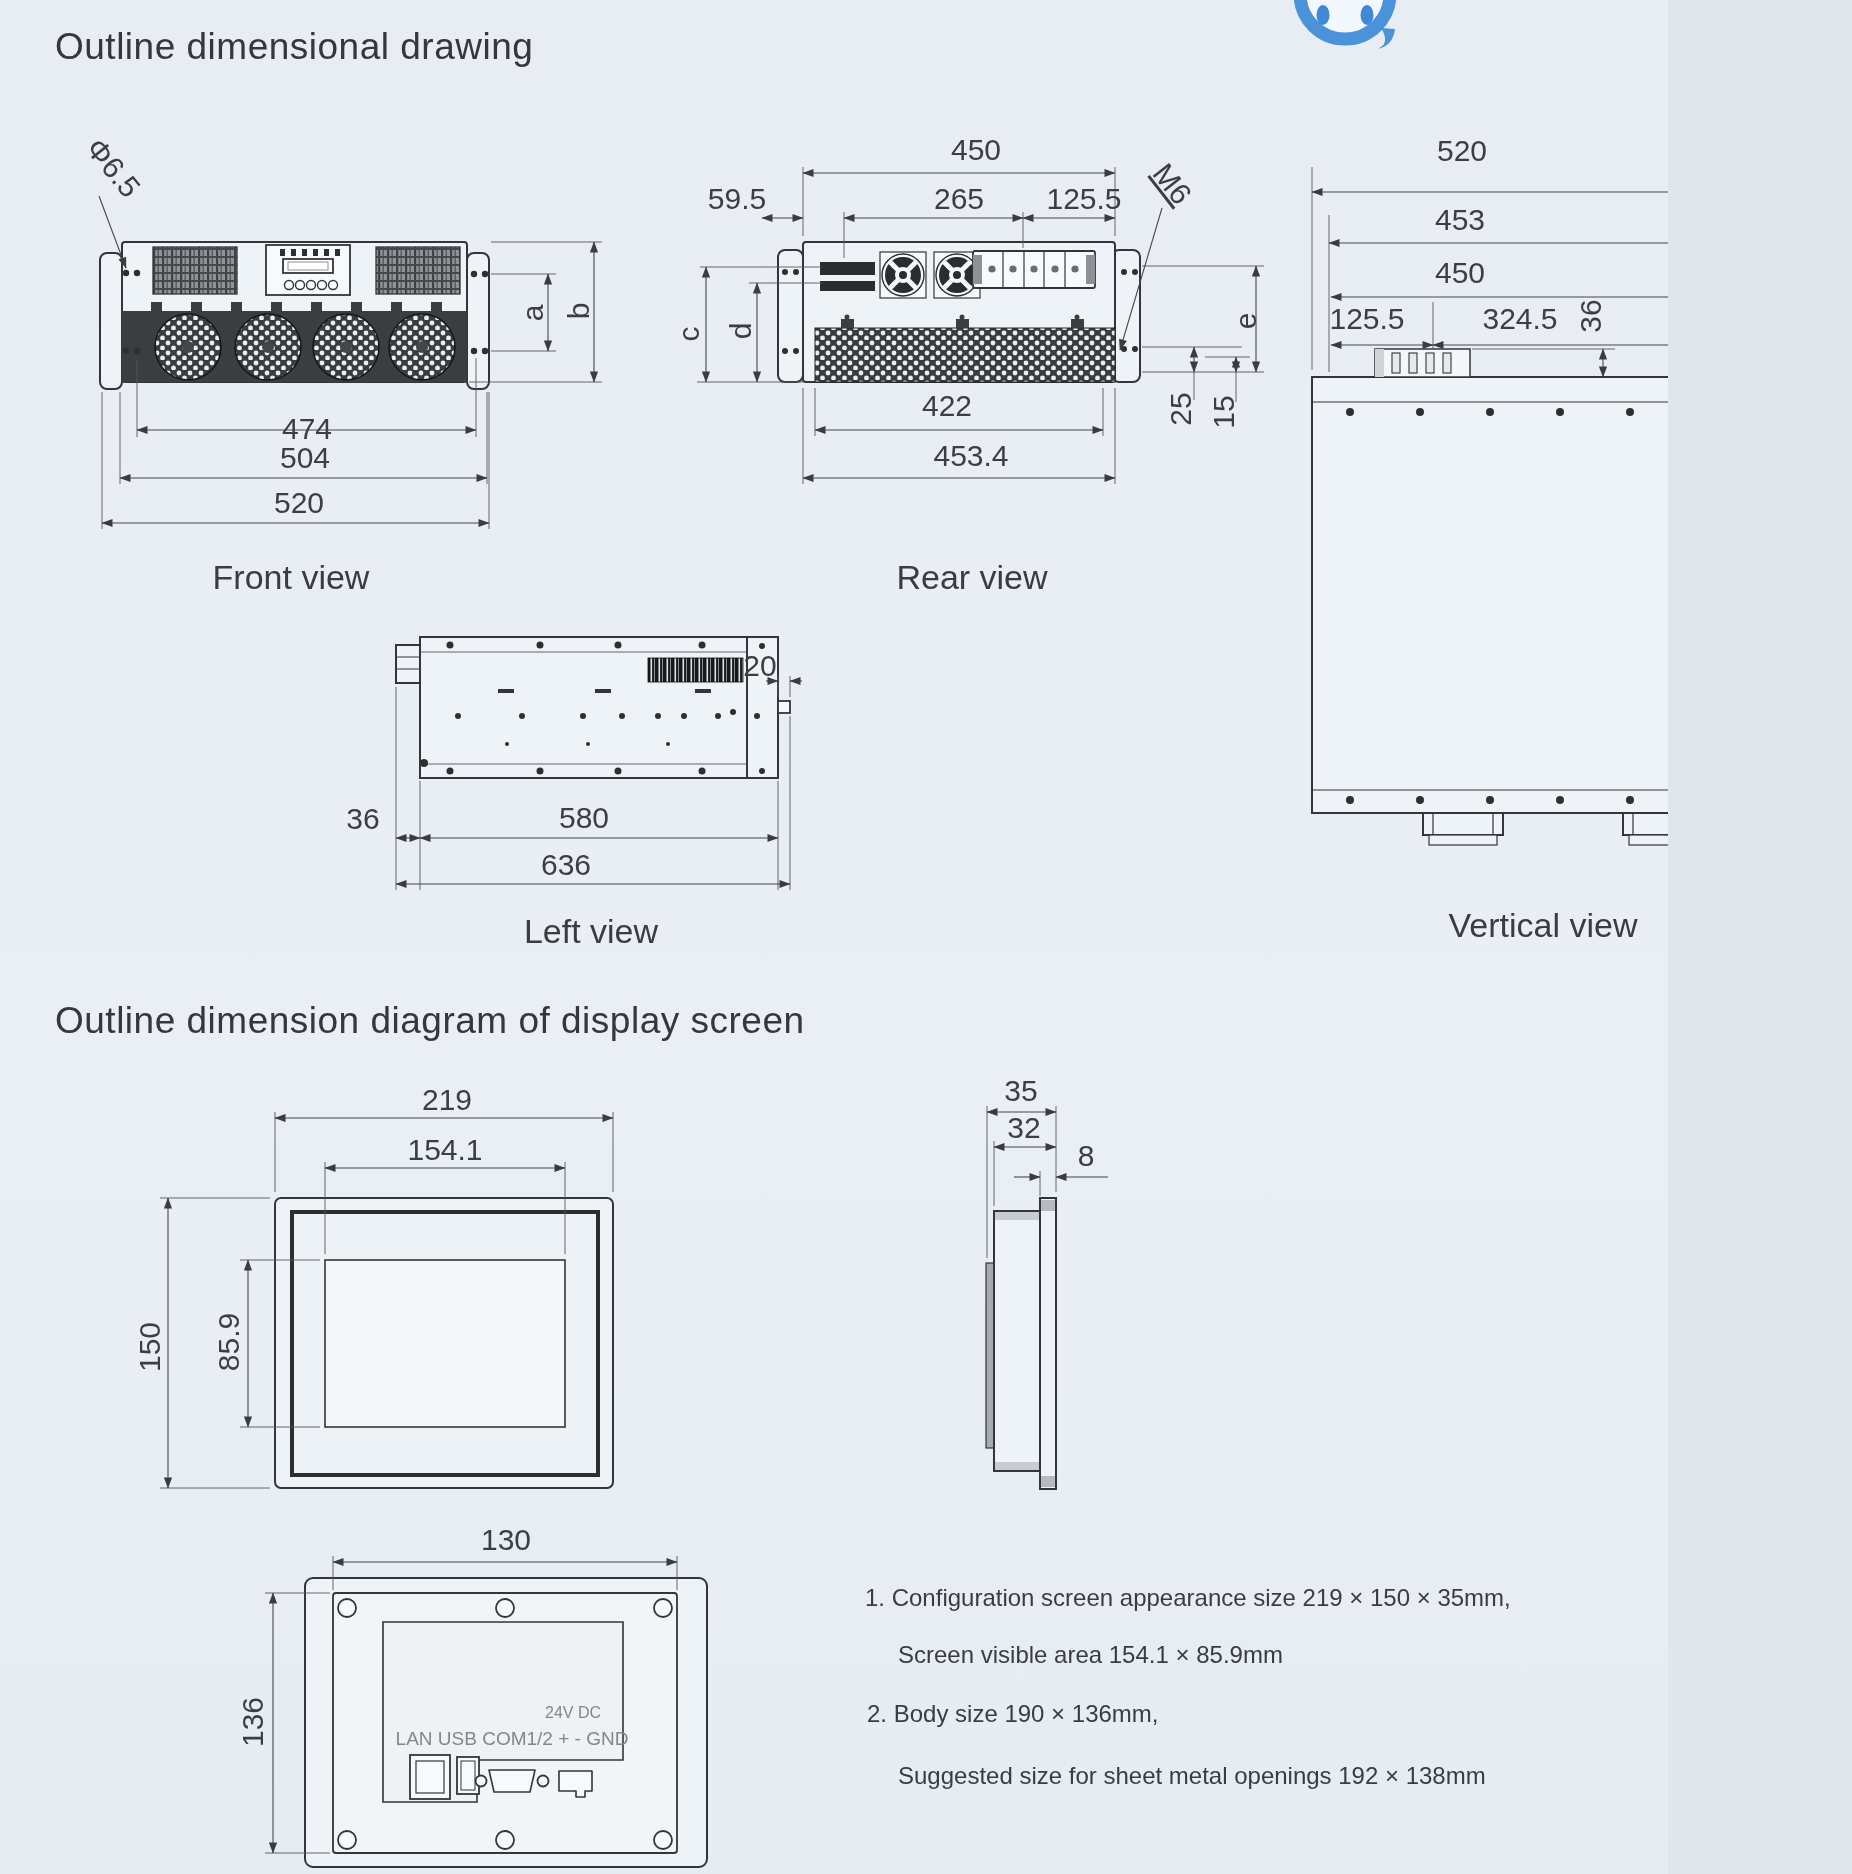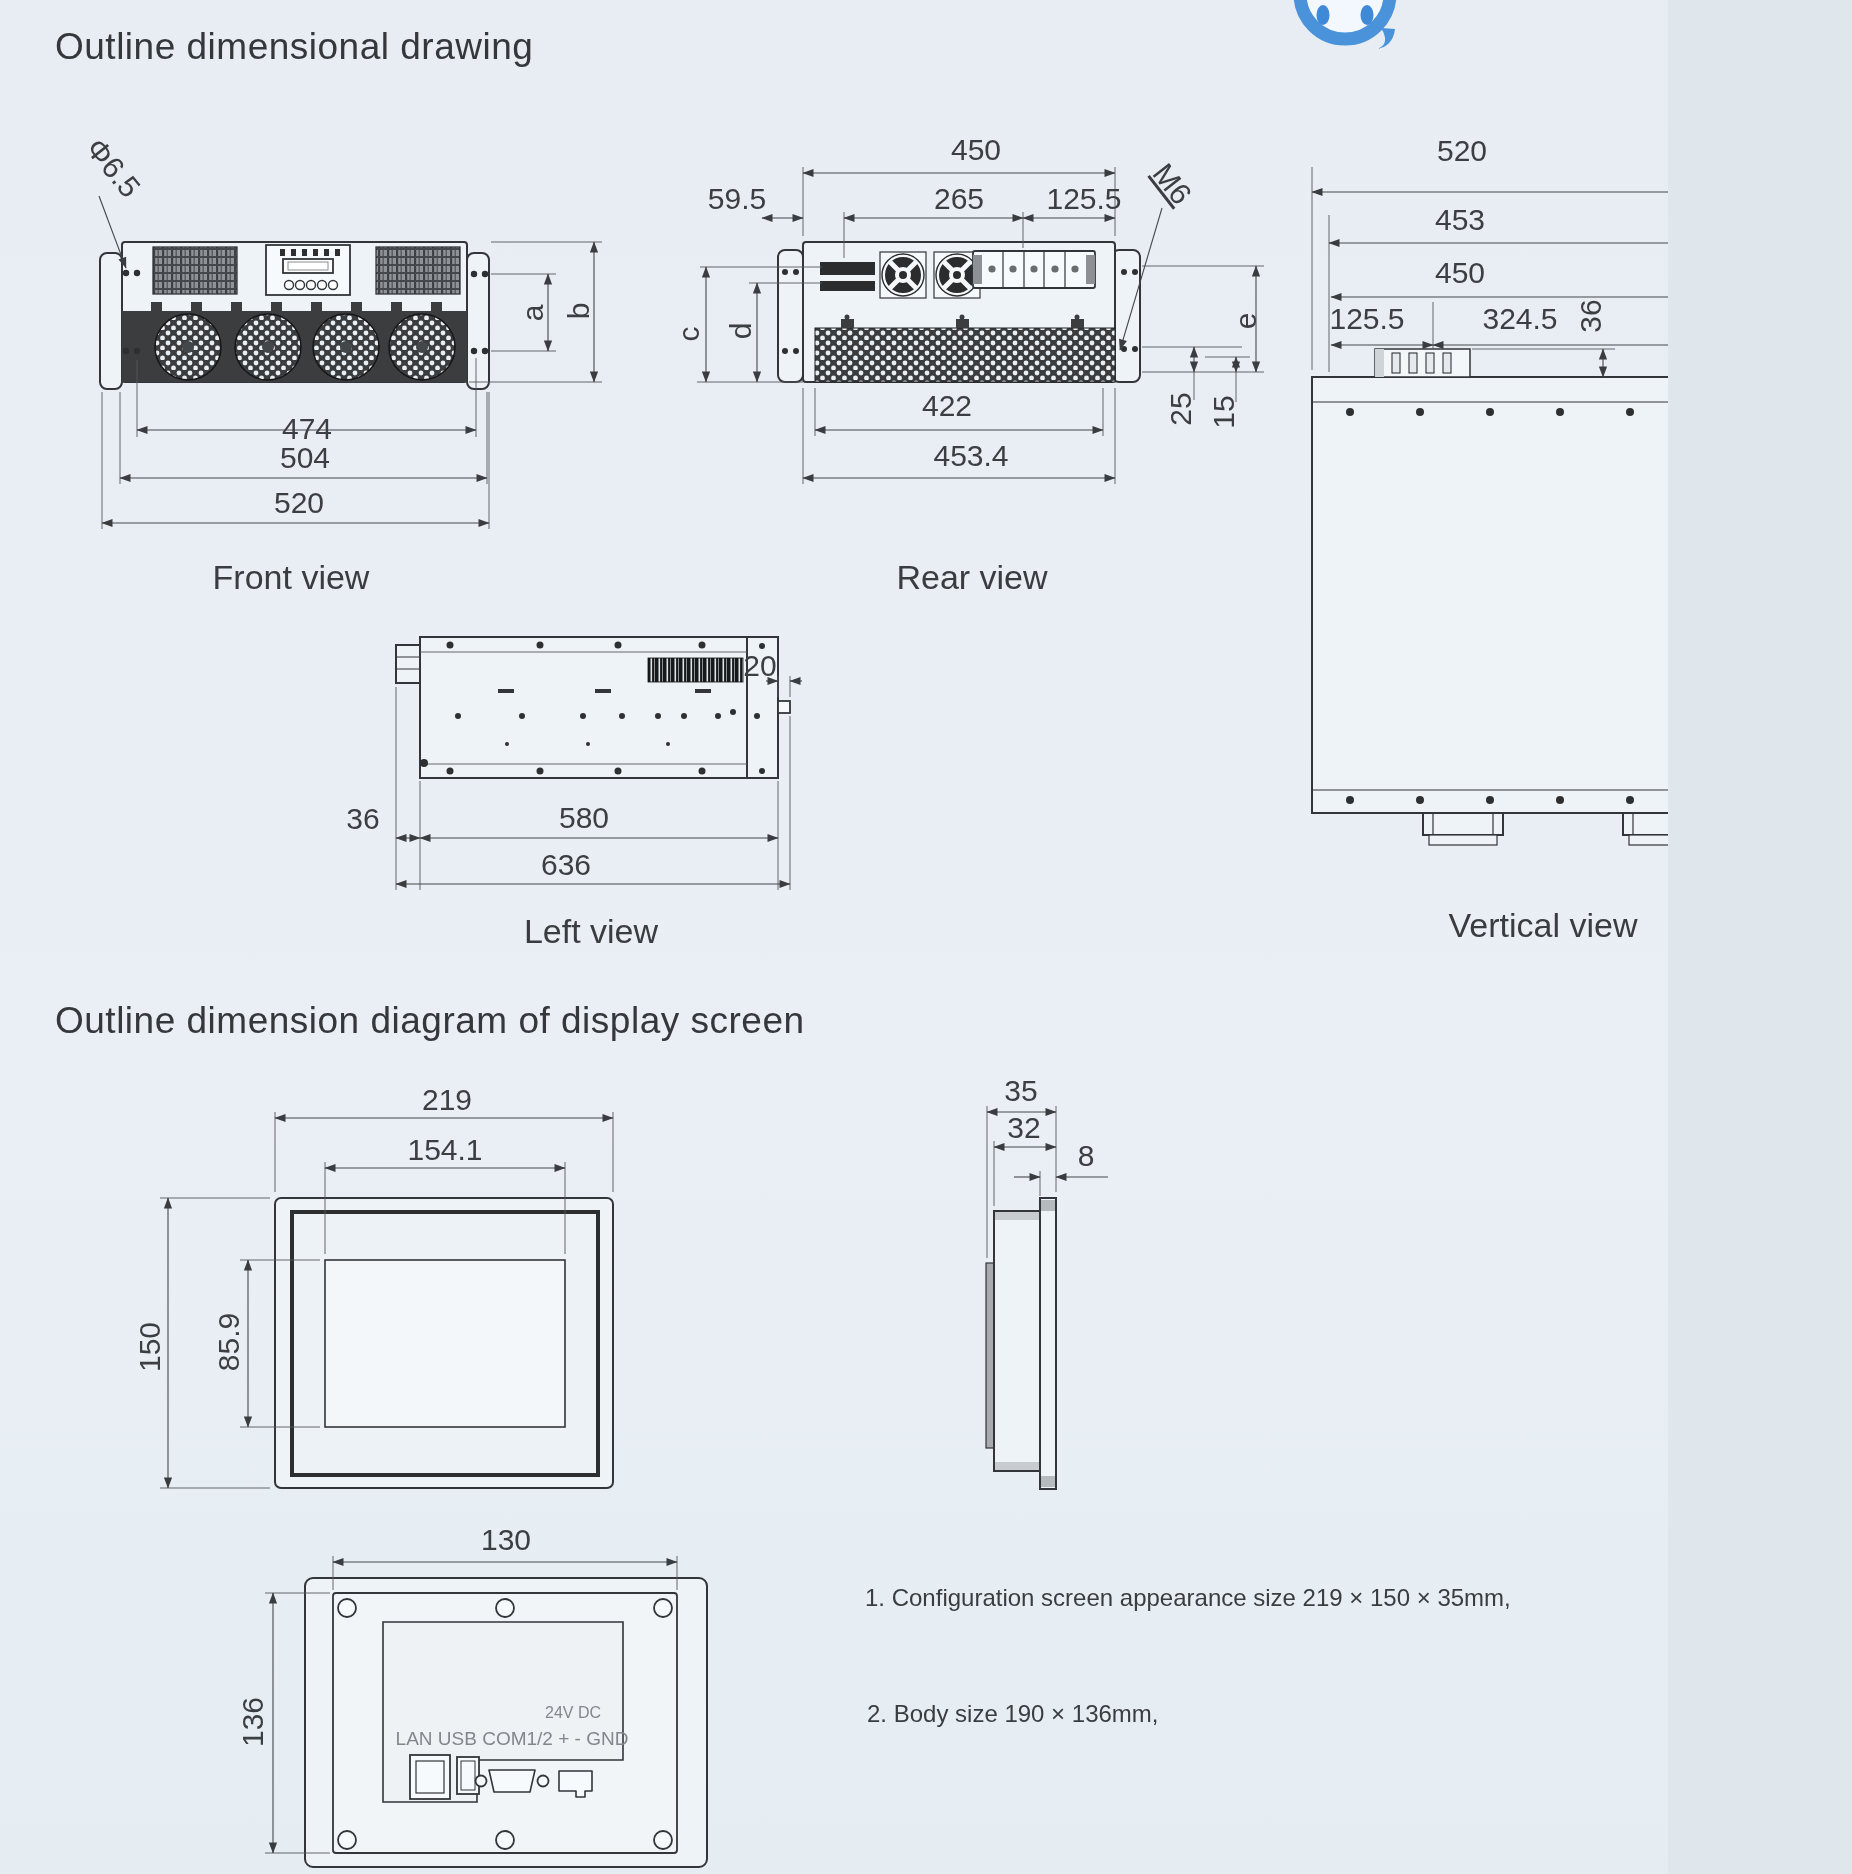--- a/index.html
+++ b/index.html
@@ -322,21 +322,23 @@
   </svg>
 
   <div class="ttl" style="left:55px; top:26px;">Outline dimensional drawing</div>
   <div class="ttl" style="left:55px; top:1000px;">Outline dimension diagram of display screen</div>
   <div class="cap" style="left:291px; top:577px;">Front view</div>
   <div class="cap" style="left:972px; top:577px;">Rear view</div>
   <div class="cap" style="left:591px; top:931px;">Left view</div>
   <div class="cap" style="left:1543px; top:925px;">Vertical view</div>
 
   <div class="note" style="left:865px; top:1584px;">1. Configuration screen appearance size 219 × 150 × 35mm,</div>
+  <div class="note" style="left:898px; top:1641px;">Screen visible area 154.1 × 85.9mm</div>
   <div class="note" style="left:867px; top:1700px;">2. Body size 190 × 136mm,</div>
+  <div class="note" style="left:898px; top:1762px;">Suggested size for sheet metal openings 192 × 138mm</div>
 
   <div id="dims">
       <span class="dim" style="left: 113px; top: 168px; transform: translate(-50%, -50%) rotate(51deg);">Φ6.5</span>
       <span class="dim" style="left: 307px; top: 410px; transform: translate(-50%, -50%) rotate(0deg); margin-top: 19px;">474</span>
       <span class="dim" style="left: 305px; top: 458px; transform: translate(-50%, -50%) rotate(0deg);">504</span>
       <span class="dim" style="left: 299px; top: 503px; transform: translate(-50%, -50%) rotate(0deg);">520</span>
       <span class="dim" style="left: 533px; top: 313px; transform: translate(-50%, -50%) rotate(-90deg);">a</span>
       <span class="dim" style="left: 579px; top: 311px; transform: translate(-50%, -50%) rotate(-90deg);">b</span>
       <span class="dim" style="left: 976px; top: 150px; transform: translate(-50%, -50%) rotate(0deg);">450</span>
       <span class="dim" style="left: 737px; top: 199px; transform: translate(-50%, -50%) rotate(0deg);">59.5</span>

